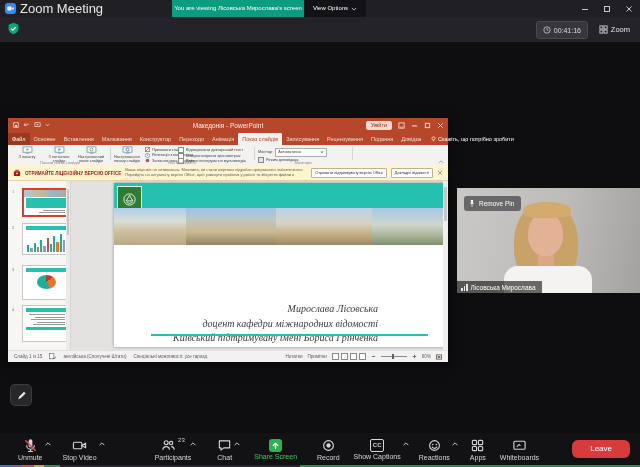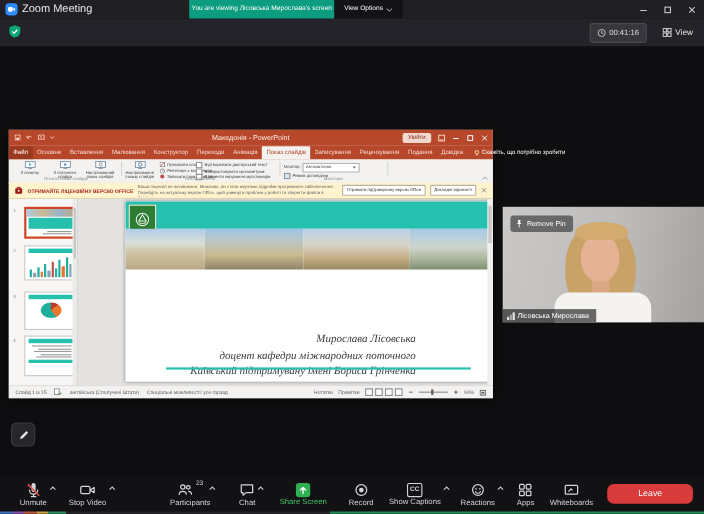--- a/index.html
+++ b/index.html
@@ -3,21 +3,21 @@
 <meta charset="utf-8">
 <style>
   html,body{margin:0;padding:0;}
   body{width:640px;height:467px;position:relative;background:#0e0e10;overflow:hidden;
        font-family:"Liberation Sans",sans-serif;-webkit-font-smoothing:antialiased;}
   svg{display:block;}
 
   
   .titlebar{position:absolute;left:0;top:0;width:640px;height:17px;background:#202024;display:flex;align-items:center;}
   .zlogo{position:absolute;left:5px;top:3px;width:11px;height:11px;border-radius:3px;background:#2D8CFF;display:flex;align-items:center;justify-content:center;}
-  .app-title{position:absolute;left:20px;top:0;line-height:17px;font-size:10px;color:#e8e8ea;}
+  .app-title{position:absolute;left:20px;top:0;line-height:17px;font-size:13px;color:#e8e8ea;}
   .banner{position:absolute;left:172px;top:0;height:17px;width:132px;background:#0c9c7f;color:#fff;
           font-size:6px;line-height:17px;text-align:center;white-space:nowrap;overflow:hidden;}
   .view-options{position:absolute;left:304px;top:0;height:17px;width:62px;background:#121217;color:#fff;
           font-size:6px;line-height:17px;text-align:center;display:flex;align-items:center;justify-content:center;gap:3px;}
   .winctl{position:absolute;right:0;top:0;height:17px;display:flex;}
   .winctl .wbtn{width:22px;height:17px;display:flex;align-items:center;justify-content:center;}
 
   
   .subbar{position:absolute;left:0;top:17px;width:640px;height:25px;background:#232329;}
   .shield{position:absolute;left:7px;top:5px;}
@@ -122,21 +122,21 @@
 
   
   .toolbar{position:absolute;left:0;bottom:2px;width:640px;height:32px;background:#121215;display:flex;align-items:center;padding:0 10px;box-sizing:border-box;}
   .tbi{display:flex;flex-direction:column;align-items:center;gap:1px;color:#d6d6da;font-size:7px;position:relative;white-space:nowrap;}
   .tbi .caret{position:absolute;right:-9px;top:3px;}
   .icnrow{display:flex;align-items:flex-start;gap:2px;height:15px;}
   .badge{font-size:6px;color:#d6d6da;margin-top:-1px;}
   .cc-box{border:1px solid #d6d6da;border-radius:2px;font-size:6px;font-weight:bold;color:#d6d6da;line-height:9px;padding:1px 2px;margin-top:1px;}
   .share-ic{width:13px;height:13px;border-radius:3px;background:#2eb151;display:flex;align-items:center;justify-content:center;margin-top:1px;}
   .tbi.share{color:#45c264;}
-  .leave{margin-left:auto;background:#d83b3b;color:#fff;font-size:8px;line-height:18px;padding:0 28px;border-radius:6px;}
+  .leave{margin-left:auto;background:#d83b3b;color:#fff;font-size:8px;line-height:18px;padding:0 18px;border-radius:6px;}
 
   .sliver{position:absolute;left:0;bottom:0;width:640px;height:2px;
       background:linear-gradient(90deg,#3b74c4 0 12px,#8a4fb0 12px 22px,#c0563e 22px 34px,#caa43a 34px 44px,#2b8f5e 44px 60px,#24242a 60px 300px,#1f8f55 300px 640px);}
 </style>
 </head>
 <body>
 
 <div class="titlebar">
   <span class="zlogo">
     <svg width="7" height="7" viewBox="0 0 10 10">
@@ -185,21 +185,21 @@
       </svg>
     <span>00:41:16</span>
   </div>
   <div class="view-btn">
     <svg width="9" height="9" viewBox="0 0 10 10">
         <rect x="1" y="1" width="3.4" height="3.4" fill="none" stroke="#cfcfd2"></rect>
         <rect x="5.6" y="1" width="3.4" height="3.4" fill="none" stroke="#cfcfd2"></rect>
         <rect x="1" y="5.6" width="3.4" height="3.4" fill="none" stroke="#cfcfd2"></rect>
         <rect x="5.6" y="5.6" width="3.4" height="3.4" fill="none" stroke="#cfcfd2"></rect>
       </svg>
-    <span>View</span>
+    <span>Zoom</span>
   </div>
 </div>
 
 <div class="ppt">
   <div class="ppt-titlebar">
     <div class="qat">
       <svg width="6" height="6" viewBox="0 0 8 8">
           <rect x="1" y="1" width="6" height="6" fill="none" stroke="#ffd9cc"></rect>
           <rect x="2.5" y="4" width="3" height="3" fill="#ffd9cc"></rect>
         </svg>
@@ -426,21 +426,21 @@
             </svg>
         </div>
         <div class="photos">
           <div class="ph1"></div>
           <div class="ph2b"></div>
           <div class="ph3"></div>
           <div class="ph4"></div>
         </div>
         <div class="author">
           <div>Мирослава Лісовська</div>
-          <div>доцент кафедри міжнародних поточного</div>
+          <div>доцент кафедри міжнародних відомості</div>
           <div>Київський підтримувану імені Бориса Грінченка</div>
         </div>
         <div class="sunder"></div>
       </div>
       <div class="cscroll">
           <i></i>
         </div>
     </div>
   </div>
 

